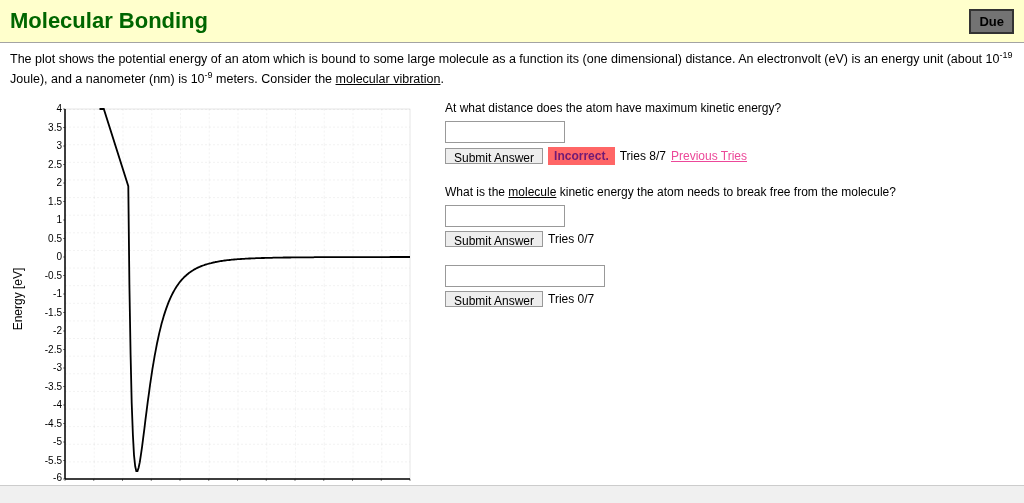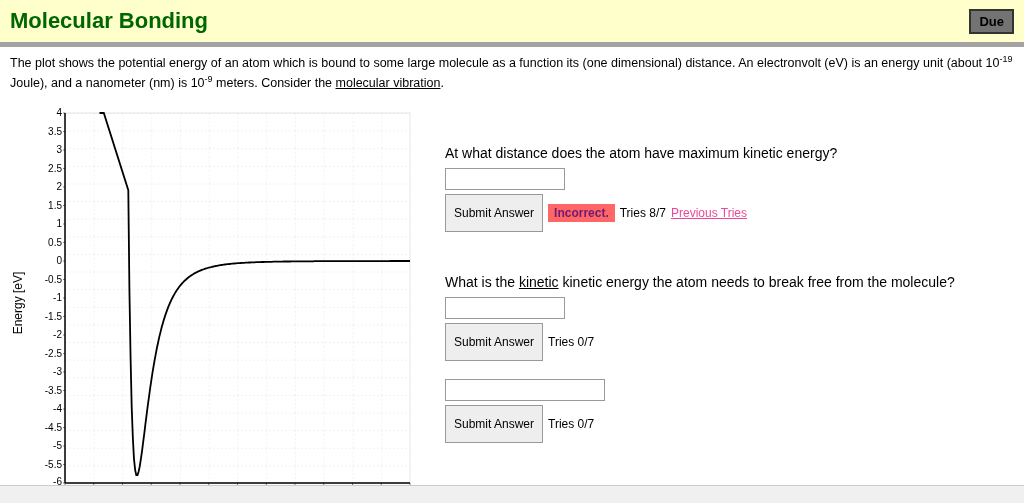--- a/index.html
+++ b/index.html
@@ -14,21 +14,21 @@
       min-height: 503px;
       background: #fff;
       position: relative;
     }
     .header-bar {
       background: #ffffcc;
       padding: 8px 10px;
       display: flex;
       justify-content: space-between;
       align-items: center;
-      border-bottom: 5px solid #a3a3a3;
+      border-bottom: 1px solid #a3a3a3;
     }
     .page-title {
       font-size: 22px;
       font-weight: bold;
       color: #006600;
     }
     .due-button {
       border: 2px solid #333;
       padding: 3px 8px;
       background: #737373;
@@ -53,24 +53,23 @@
       margin-bottom: 6px;
     }
     svg.graph {
       width: 415px;
       height: 420px;
     }
     .question-block {
       margin-bottom: 14px;
     }
     .question-text {
-      font-size: 14px;
+      font-size: 12px;
       line-height: 1.5;
       margin-bottom: 4px;
-      margin-top: 40px;
     }
     .question-text u {
       text-decoration: underline;
     }
     .input-row {
       display: flex;
       align-items: center;
       gap: 6px;
       margin-bottom: 4px;
     }
@@ -83,21 +82,21 @@
     }
     .answer-input-wide {
       width: 160px;
     }
     .submit-btn {
       border: 1px solid #999;
       background: #eeeeee;
       padding: 2px 8px;
       font-size: 12px;
       cursor: pointer;
-      height: 38px;
+      height: 16px;
     }
     .status-incorrect {
       background: #ff6666;
       color: #701a75;
       padding: 2px 6px;
       font-size: 12px;
       font-weight: bold;
     }
     .tries-text {
       font-size: 12px;
@@ -267,21 +266,21 @@
         <div class="status-row">
           <button class="submit-btn">Submit Answer</button>
           <span class="status-incorrect">Incorrect.</span>
           <span class="tries-text">Tries 8/7</span>
           <a class="prev-tries-link" href="#">Previous Tries</a>
         </div>
       </div>
 
       <div class="question-block" style="margin-top:18px;">
         <div class="question-text">
-          What is the <u>kinetic</u> kinetic energy the atom needs to break free from the molecule?
+          What is the <u>molecule</u> kinetic energy the atom needs to break free from the molecule?
         </div>
         <div class="input-row">
           <input class="answer-input" type="text" value="" style="">
         </div>
         <div class="status-row">
           <button class="submit-btn">Submit Answer</button>
           <span class="tries-text">Tries 0/7</span>
         </div>
       </div>
 

